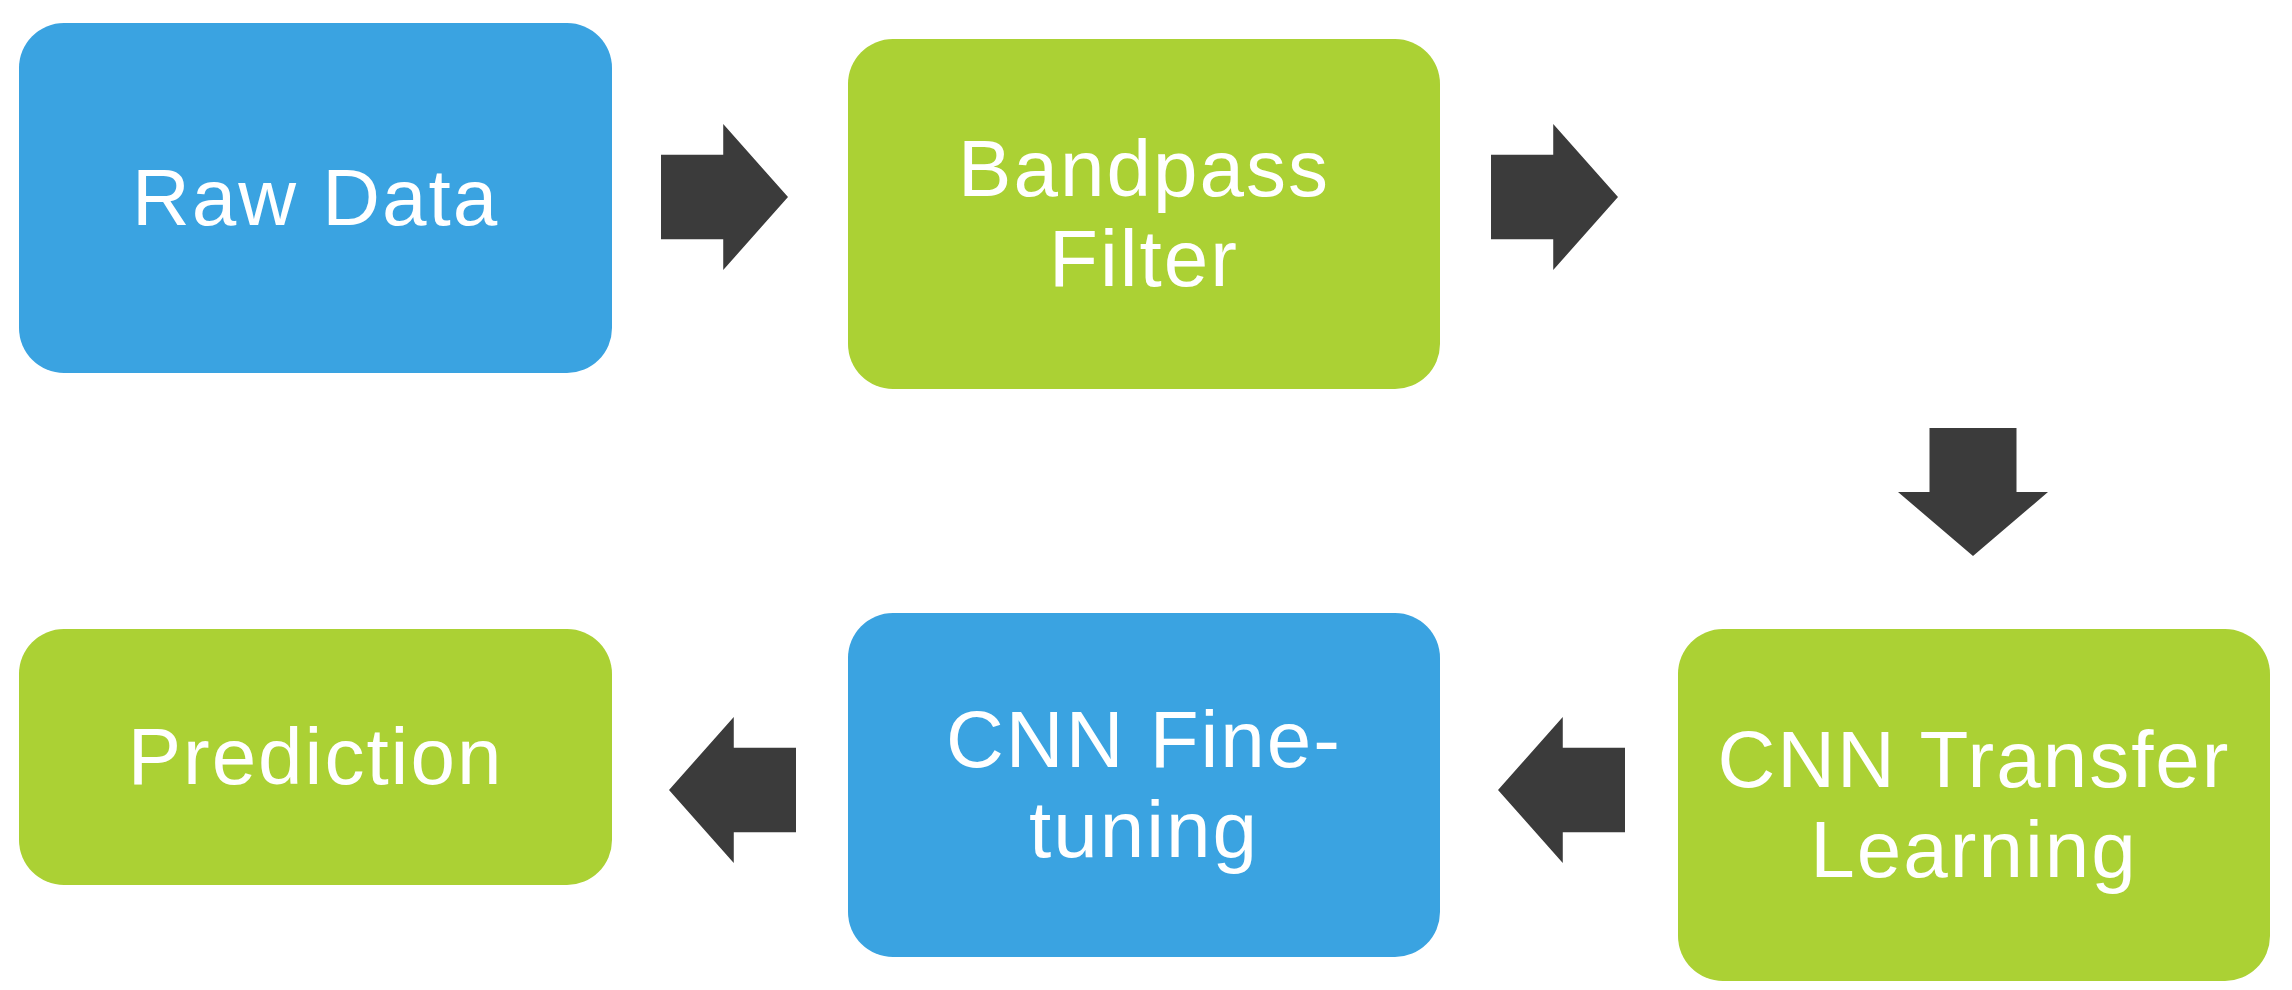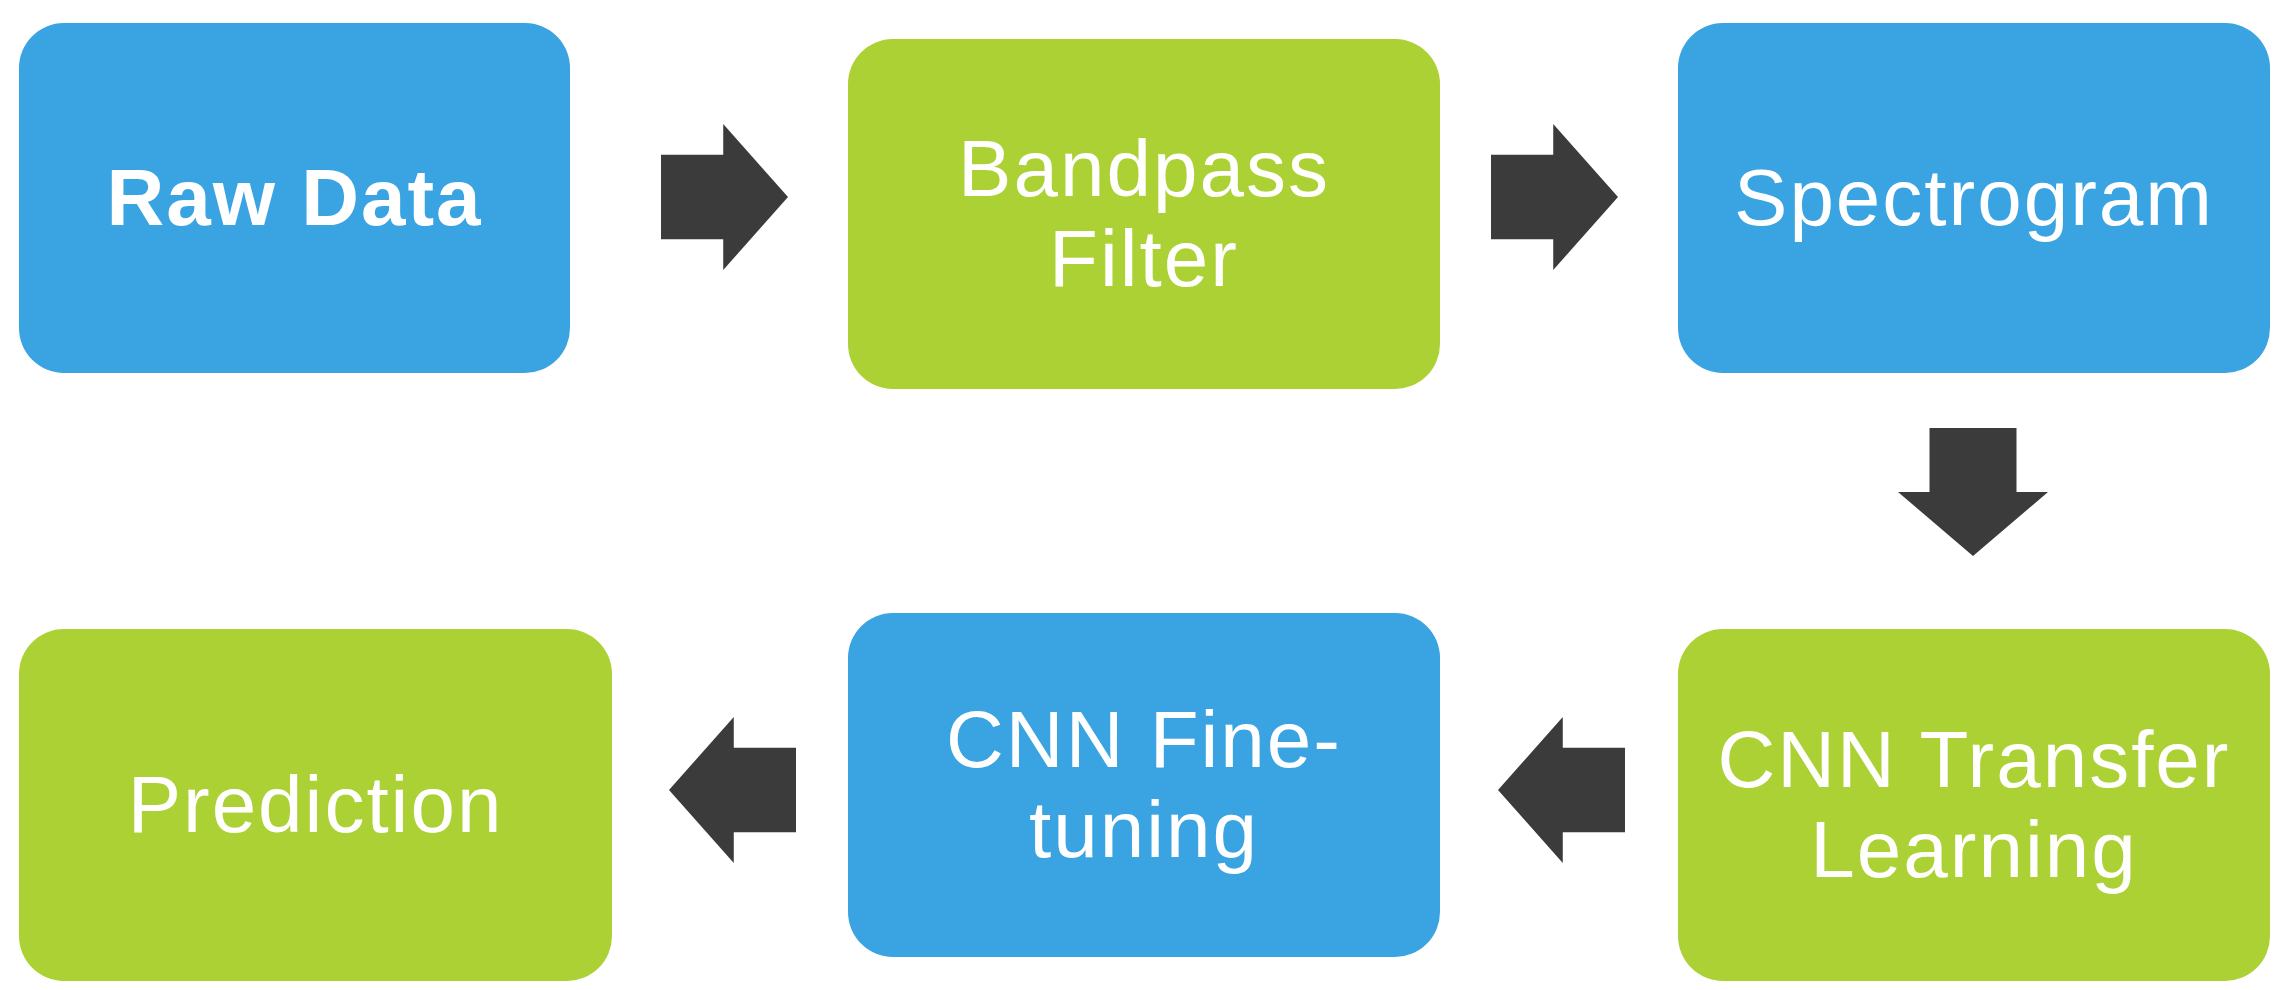--- a/index.html
+++ b/index.html
@@ -26,26 +26,26 @@
     font-size: 80px;
     line-height: 1.13;
     letter-spacing: 2px;
     padding: 0 28px;
     box-sizing: border-box;
   }
   .node.blue  { background: var(--blue,  #3aa3e1); }
   .node.green { background: var(--green, #abd134); margin-top: 16px; }
 
   
-  #node-raw-data              { left: 19px;   top: 23px;  width: 551px; height: 350px; font-weight: bold; }
+  #node-raw-data              { left: 19px;   top: 23px;  width: 593px; height: 350px; }
   #node-bandpass-filter       { left: 848px;  top: 23px;  width: 592px; height: 350px; }
   #node-spectrogram           { left: 1678px; top: 23px;  width: 592px; height: 350px; }
   #node-cnn-transfer-learning { left: 1678px; top: 613px; width: 592px; height: 352px; }
   #node-cnn-fine-tuning       { left: 848px;  top: 613px; width: 592px; height: 344px; }
-  #node-prediction            { left: 19px;   top: 613px; width: 593px; height: 352px; }
+  #node-prediction            { left: 19px;   top: 613px; width: 593px; height: 256px; }
 
   .arrow {
     position: absolute;
     background: var(--arrow, #3b3b3b);
   }
   .arrow.right {
     width: 127px; height: 146px;
     clip-path: polygon(0% 21%, 49% 21%, 49% 0%, 100% 50%, 49% 100%, 49% 79%, 0% 79%);
   }
   .arrow.left {
@@ -72,23 +72,20 @@
   </div>
 
   <div class="arrow right" id="arrow-1"></div>
 
   <div class="node green" id="node-bandpass-filter">
     <span>Bandpass Filter</span>
   </div>
 
   <div class="arrow right" id="arrow-2"></div>
 
-  <div class="node blue" id="node-spectrogram">
-    <span>Spectrogram</span>
-  </div>
 
   <div class="arrow down" id="arrow-3"></div>
 
   <div class="node green" id="node-cnn-transfer-learning">
     <span>CNN Transfer Learning</span>
   </div>
 
   <div class="arrow left" id="arrow-4"></div>
 
   <div class="node blue" id="node-cnn-fine-tuning">

